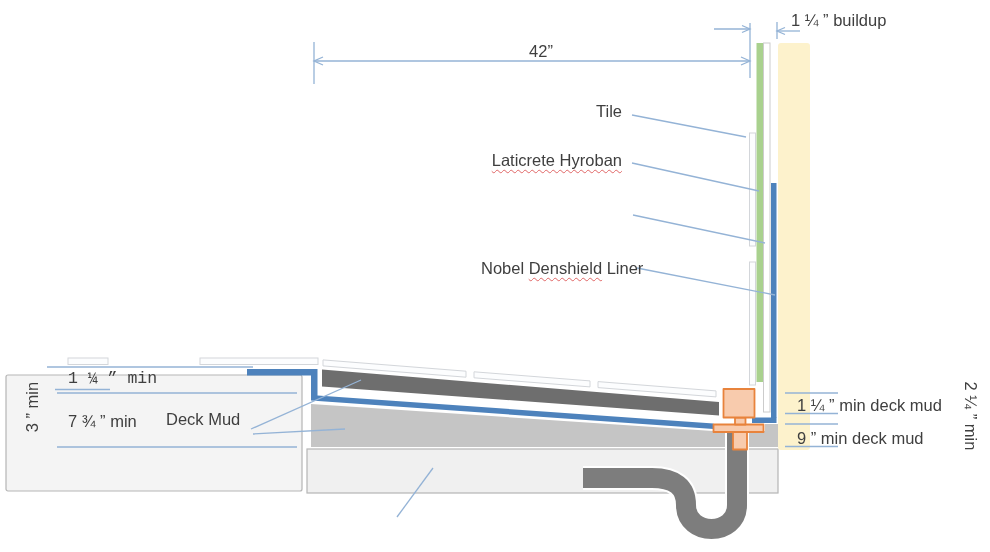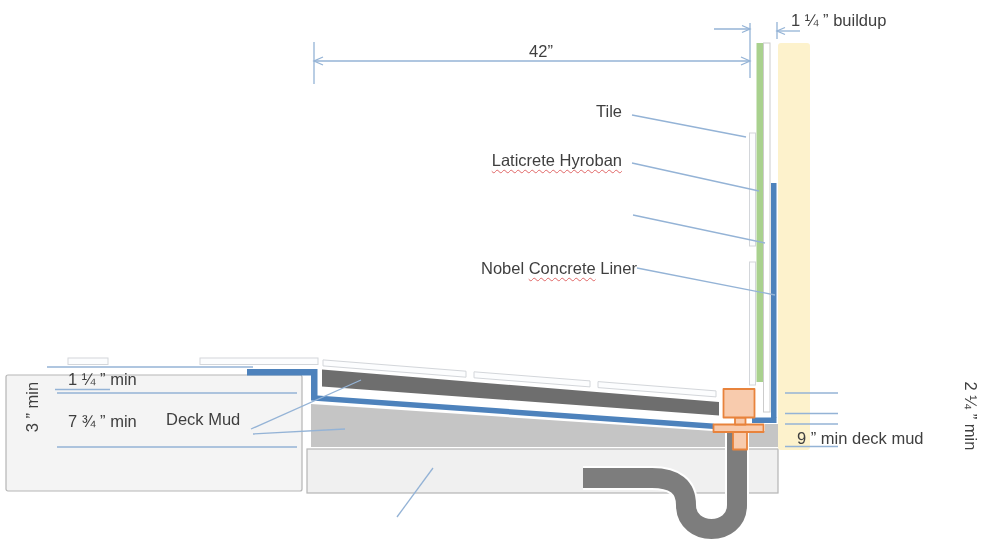--- a/index.html
+++ b/index.html
@@ -131,29 +131,30 @@
 
   <div class="lbl c" style="left:516px;top:42px;width:50px;">42”</div>
 
   <div class="lbl" style="left:791px;top:11px;">1 ¼ ” buildup</div>
 
   <div class="lbl r" style="left:480px;top:102px;width:142px;">Tile</div>
 
   <div class="lbl r" style="left:480px;top:151px;width:142px;"><span class="misspelled">Laticrete Hyroban</span></div>
 
 
-  <div class="lbl r" style="left:481px;top:259px;width:142px;"><span>Nobel </span><span class="misspelled">Concrete</span><span> Liner</span></div>
+  <div class="lbl r" style="left:481px;top:259px;width:142px;"><span>Nobel </span><span class="misspelled">Denshield</span><span> Liner</span></div>
 
-  <div class="lbl" style="left:68px;top:370px;">1 ¼ ” min</div>
+  <div class="lbl" style="left:68px;top:370px;font-family:Liberation Mono, monospace;">1 ¼ ” min</div>
 
   <div class="lbl" style="left:68px;top:412px;">7 ¾ ” min</div>
 
   <div class="lbl c rot270" style="left:0px;top:398px;width:64px;">3 ” min</div>
 
   <div class="lbl" style="left:166px;top:410px;">Deck Mud</div>
 
 
+  <div class="lbl" style="left:797px;top:396px;">1 ¼ ” min deck mud</div>
 
   <div class="lbl" style="left:797px;top:429px;">9 ” min deck mud</div>
 
   <div class="lbl c rot90" style="left:934px;top:407px;width:74px;">2 ¼ ” min</div>
 
 </div>
 
 </body></html>

